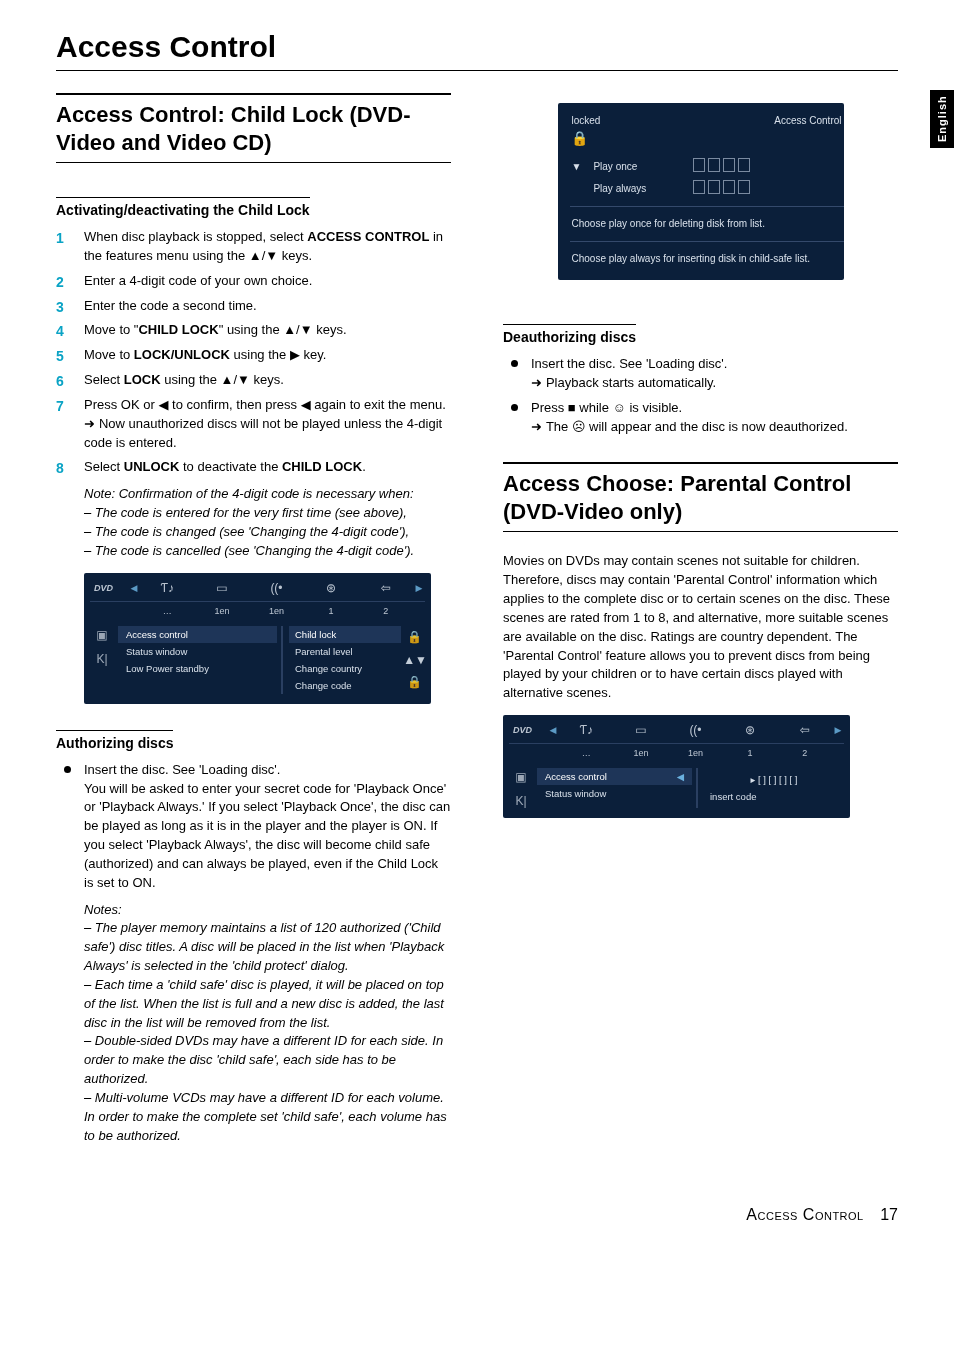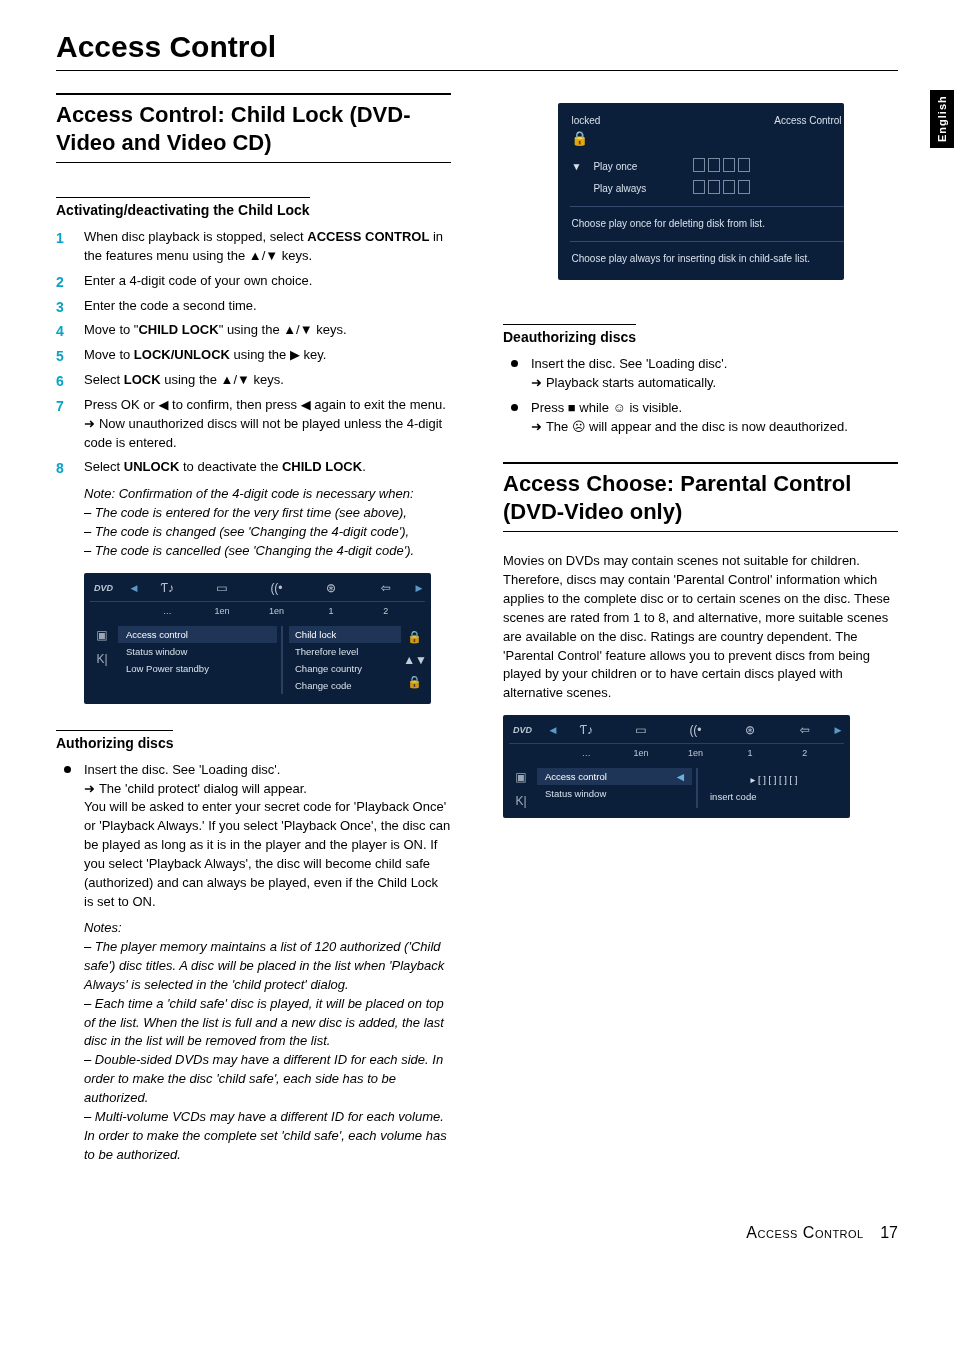--- a/index.html
+++ b/index.html
@@ -253,38 +253,37 @@
           <span>▣</span>
           <span>K|</span>
         </div>
         <div class="menu">
           <div class="row hl">Access control</div>
           <div class="row">Status window</div>
           <div class="row">Low Power standby</div>
         </div>
         <div class="submenu">
           <div class="row hl">Child lock</div>
-          <div class="row">Therefore level</div>
+          <div class="row">Parental level</div>
           <div class="row">Change country</div>
           <div class="row">Change code</div>
         </div>
         <div class="sideicons">
           <span>🔒</span>
           <span>▲▼</span>
           <span>🔒</span>
         </div>
       </div>
     </div>
 
     <h3 class="subsection">Authorizing discs</h3>
 
     <ul class="bullets">
       <li>
         <span>Insert the disc. See 'Loading disc'.</span>
-        <div class="arrow">The 'child protect' dialog will appear.</div>
         <div>You will be asked to enter your secret code for 'Playback Once' or 'Playback Always.' If you select 'Playback Once', the disc can be played as long as it is in the player and the player is ON. If you select 'Playback Always', the disc will become child safe (authorized) and can always be played, even if the Child Lock is set to ON.</div>
       </li>
     </ul>
 
     <div class="indent-block note">Notes:</div>
     <div class="indent-block note">–   The player memory maintains a list of 120 authorized ('Child safe') disc titles. A disc will be placed in the list when 'Playback Always' is selected in the 'child protect' dialog.</div>
     <div class="indent-block note">–   Each time a 'child safe' disc is played, it will be placed on top of the list. When the list is full and a new disc is added, the last disc in the list will be removed from the list.</div>
     <div class="indent-block note">–   Double-sided DVDs may have a different ID for each side. In order to make the disc 'child safe', each side has to be authorized.</div>
     <div class="indent-block note">–   Multi-volume VCDs may have a different ID for each volume. In order to make the complete set 'child safe', each volume has to be authorized.</div>
 

